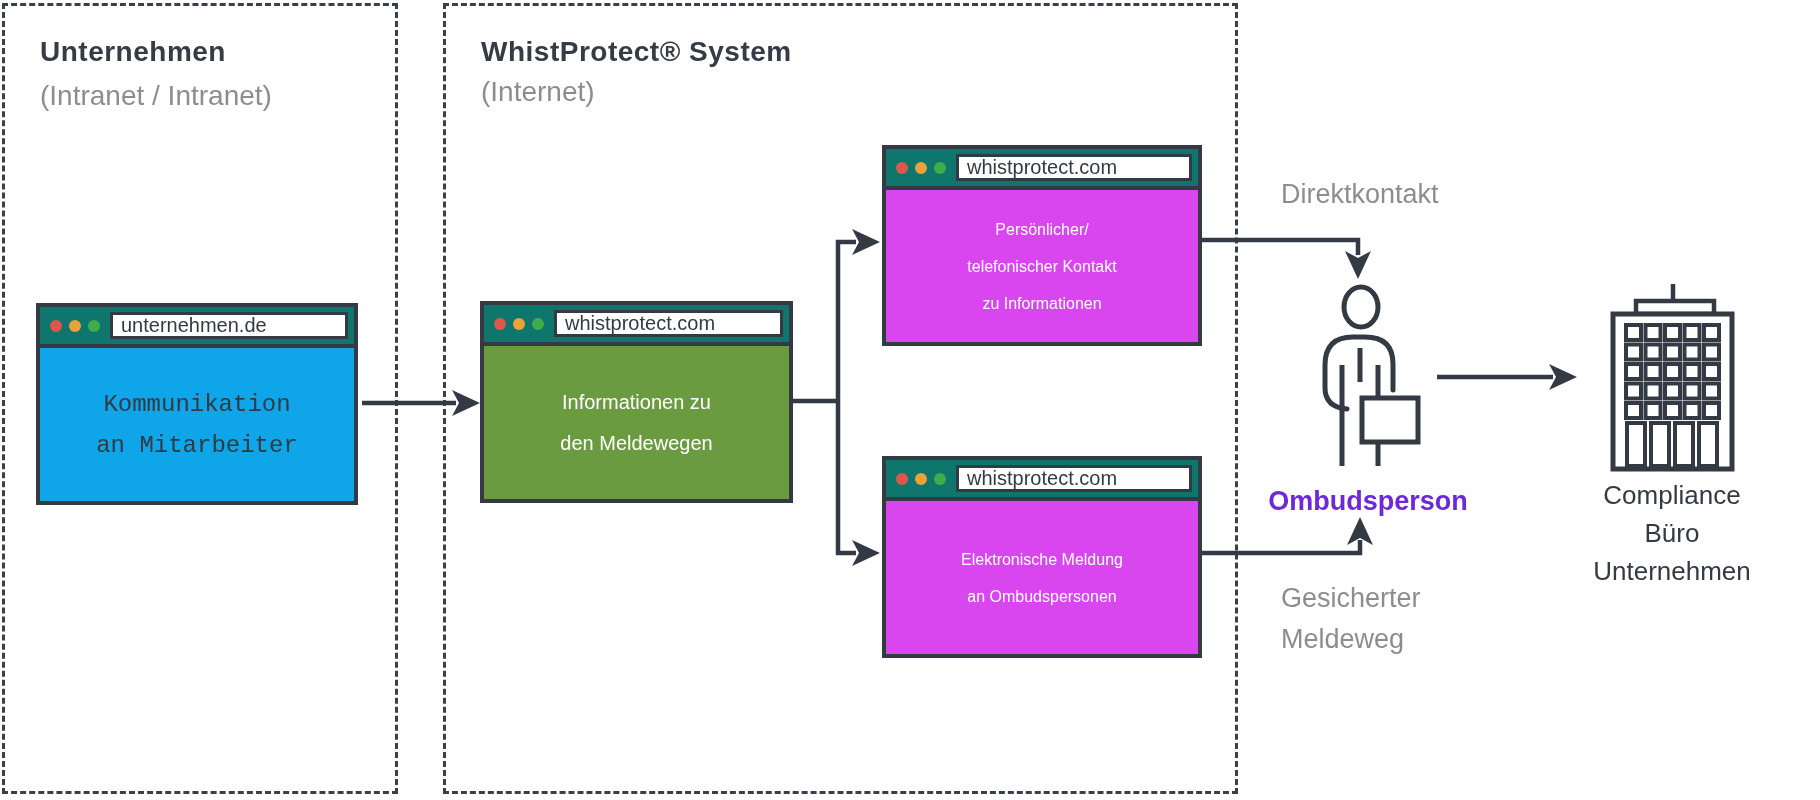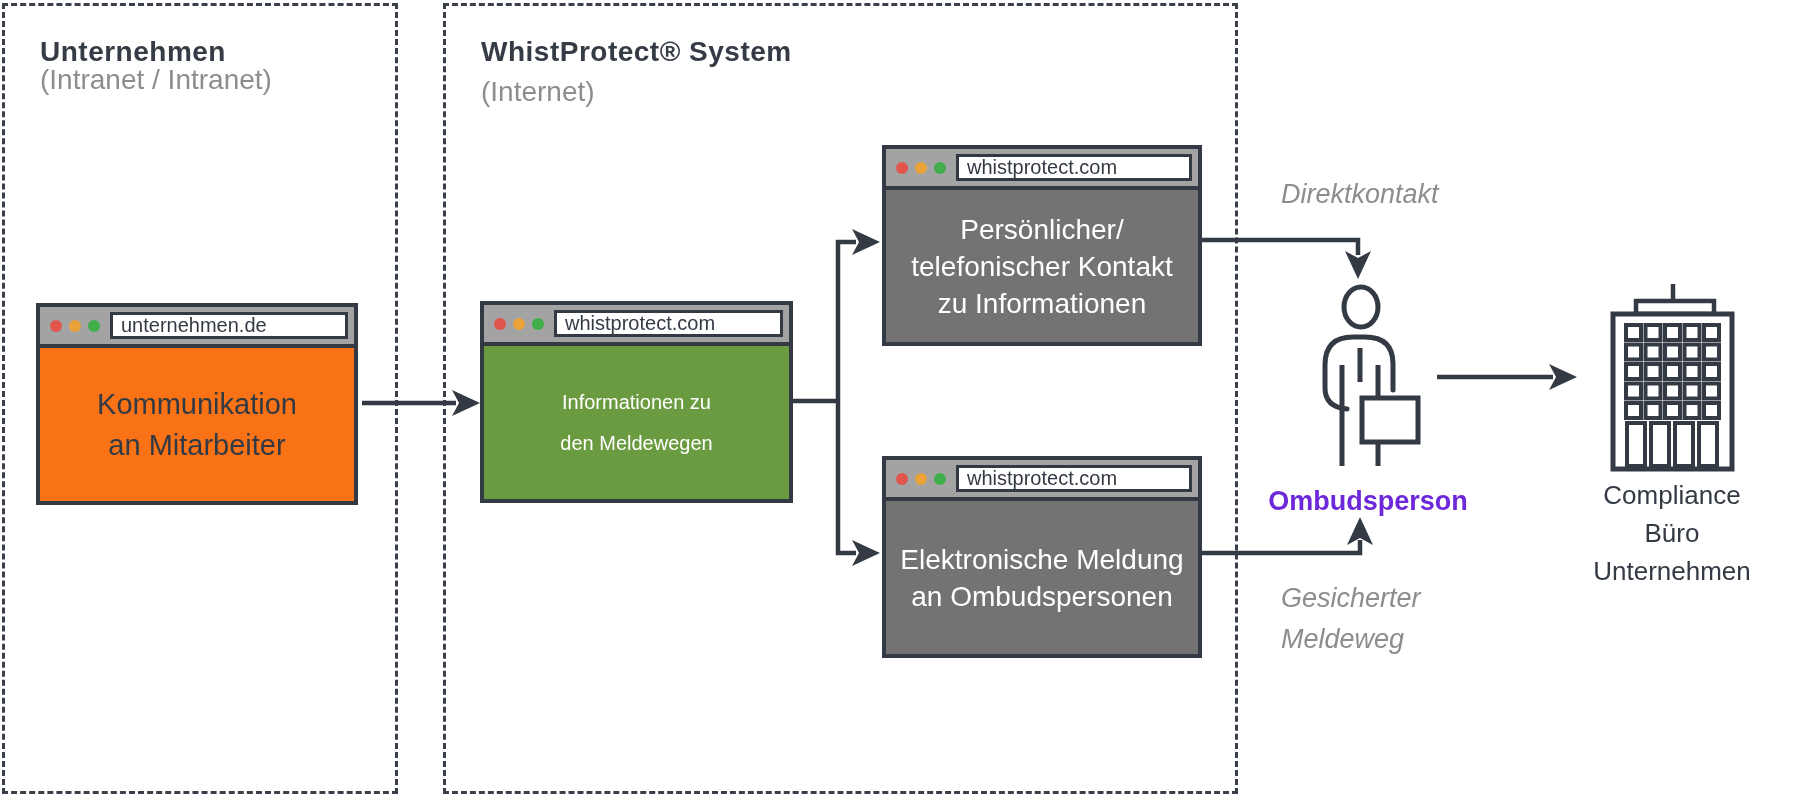--- a/index.html
+++ b/index.html
@@ -9,52 +9,52 @@
   }
   
   .zone{position:absolute;border:3px dashed #3a404a;box-sizing:border-box;background:transparent;}
   #zone-company{left:2px;top:3px;width:396px;height:791px;}
   #zone-system{left:443px;top:3px;width:795px;height:791px;}
   .zone-title{position:absolute;font-size:28px;font-weight:700;color:#363c46;letter-spacing:.5px;white-space:nowrap;}
   .zone-sub{position:absolute;font-size:28px;font-weight:400;color:#8d8d8d;white-space:nowrap;}
 
   
   .bwindow{position:absolute;border:4px solid #343a44;box-sizing:border-box;display:flex;flex-direction:column;background:#fff;}
-  .titlebar{height:37px;flex:0 0 37px;background:#a3a3a3;border-bottom:4px solid #343a44;display:flex;align-items:center;padding:0 6px 0 10px;}
+  .titlebar{height:37px;flex:0 0 37px;background:#0f766e;border-bottom:4px solid #343a44;display:flex;align-items:center;padding:0 6px 0 10px;}
   .dot{width:12px;height:12px;border-radius:50%;margin-right:7px;flex:0 0 auto;}
   .dot-red{background:#e0564d;}
   .dot-yellow{background:#eaa239;}
   .dot-green{background:#3fae4a;}
   .urlbar{flex:1;height:27px;margin-left:3px;background:#fff;border:3px solid #343a44;box-sizing:border-box;display:flex;align-items:center;padding-left:8px;font-size:20px;color:#343a44;white-space:nowrap;overflow:hidden;}
   .win-body{flex:1;display:flex;flex-direction:column;align-items:center;justify-content:center;text-align:center;}
-  .body-yellow{background:#f97316;color:#343a44;font-size:29px;line-height:41px;}
+  .body-yellow{background:#0ea5e9;color:#343a44;font-size:24px;line-height:41px;font-family:Liberation Mono, monospace;}
   .body-green{background:#6b9b40;color:#fff;font-size:20px;line-height:41px;}
-  .body-green-sm{background:#737373;color:#fff;font-size:28px;line-height:37px;}
+  .body-green-sm{background:#d946ef;color:#fff;font-size:16px;line-height:37px;}
 
   
   .lbl{position:absolute;white-space:nowrap;}
-  .lbl-gray{font-size:27px;color:#8d8d8d;font-weight:400;line-height:41px;font-style:italic;}
+  .lbl-gray{font-size:27px;color:#8d8d8d;font-weight:400;line-height:41px;}
   .lbl-bold{font-size:27px;color:#6d28d9;font-weight:700;}
   .lbl-center{text-align:center;}
   #compliance-label{font-size:26px;line-height:38px;font-weight:400;color:#343a44;}
 
   
   #overlay{position:absolute;left:0;top:0;width:1820px;height:800px;pointer-events:none;z-index:5;}
   .stroke{stroke:#343a44;fill:none;}
 </style>
 </head>
 <body>
 
 <div id="canvas">
 
   <div class="zone" id="zone-company"></div>
   <div class="zone" id="zone-system"></div>
 
   <div class="zone-title" style="left:40px;top:36px;">Unternehmen</div>
-  <div class="zone-sub" style="left:40px;top:64px;">(Intranet / Intranet)</div>
+  <div class="zone-sub" style="left:40px;top:80px;">(Intranet / Intranet)</div>
 
   <div class="zone-title" style="left:481px;top:36px;">WhistProtect® System</div>
   <div class="zone-sub" style="left:481px;top:76px;">(Internet)</div>
 
   <div class="bwindow" style="left:36px;top:303px;width:322px;height:202px;">
     <div class="titlebar">
       <span class="dot dot-red"></span>
       <span class="dot dot-yellow"></span>
       <span class="dot dot-green"></span>
       <span class="urlbar">unternehmen.de</span>

